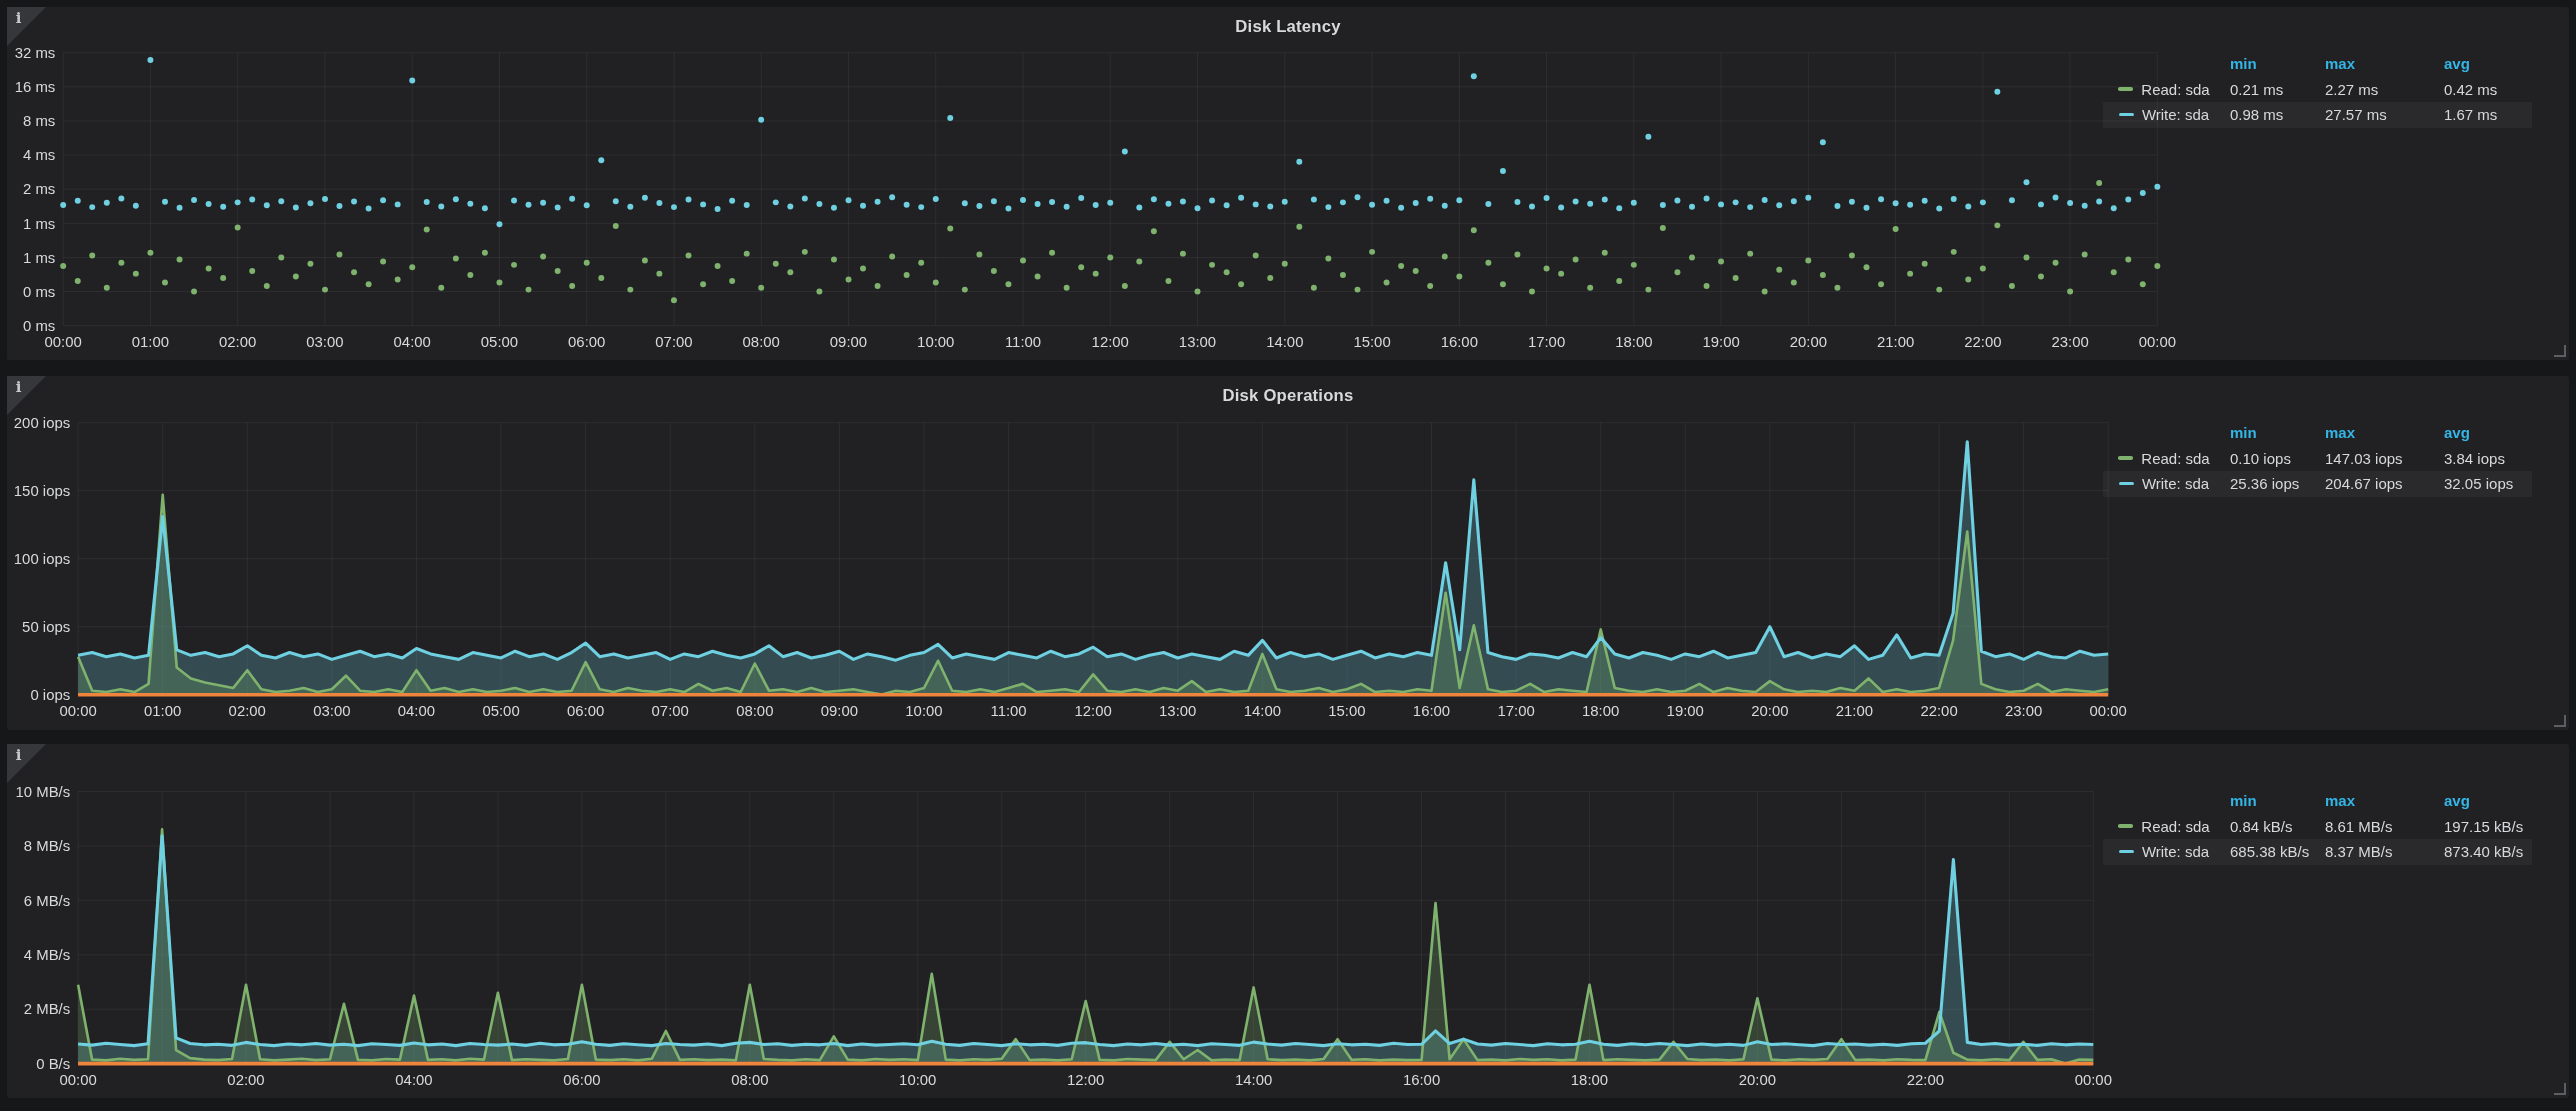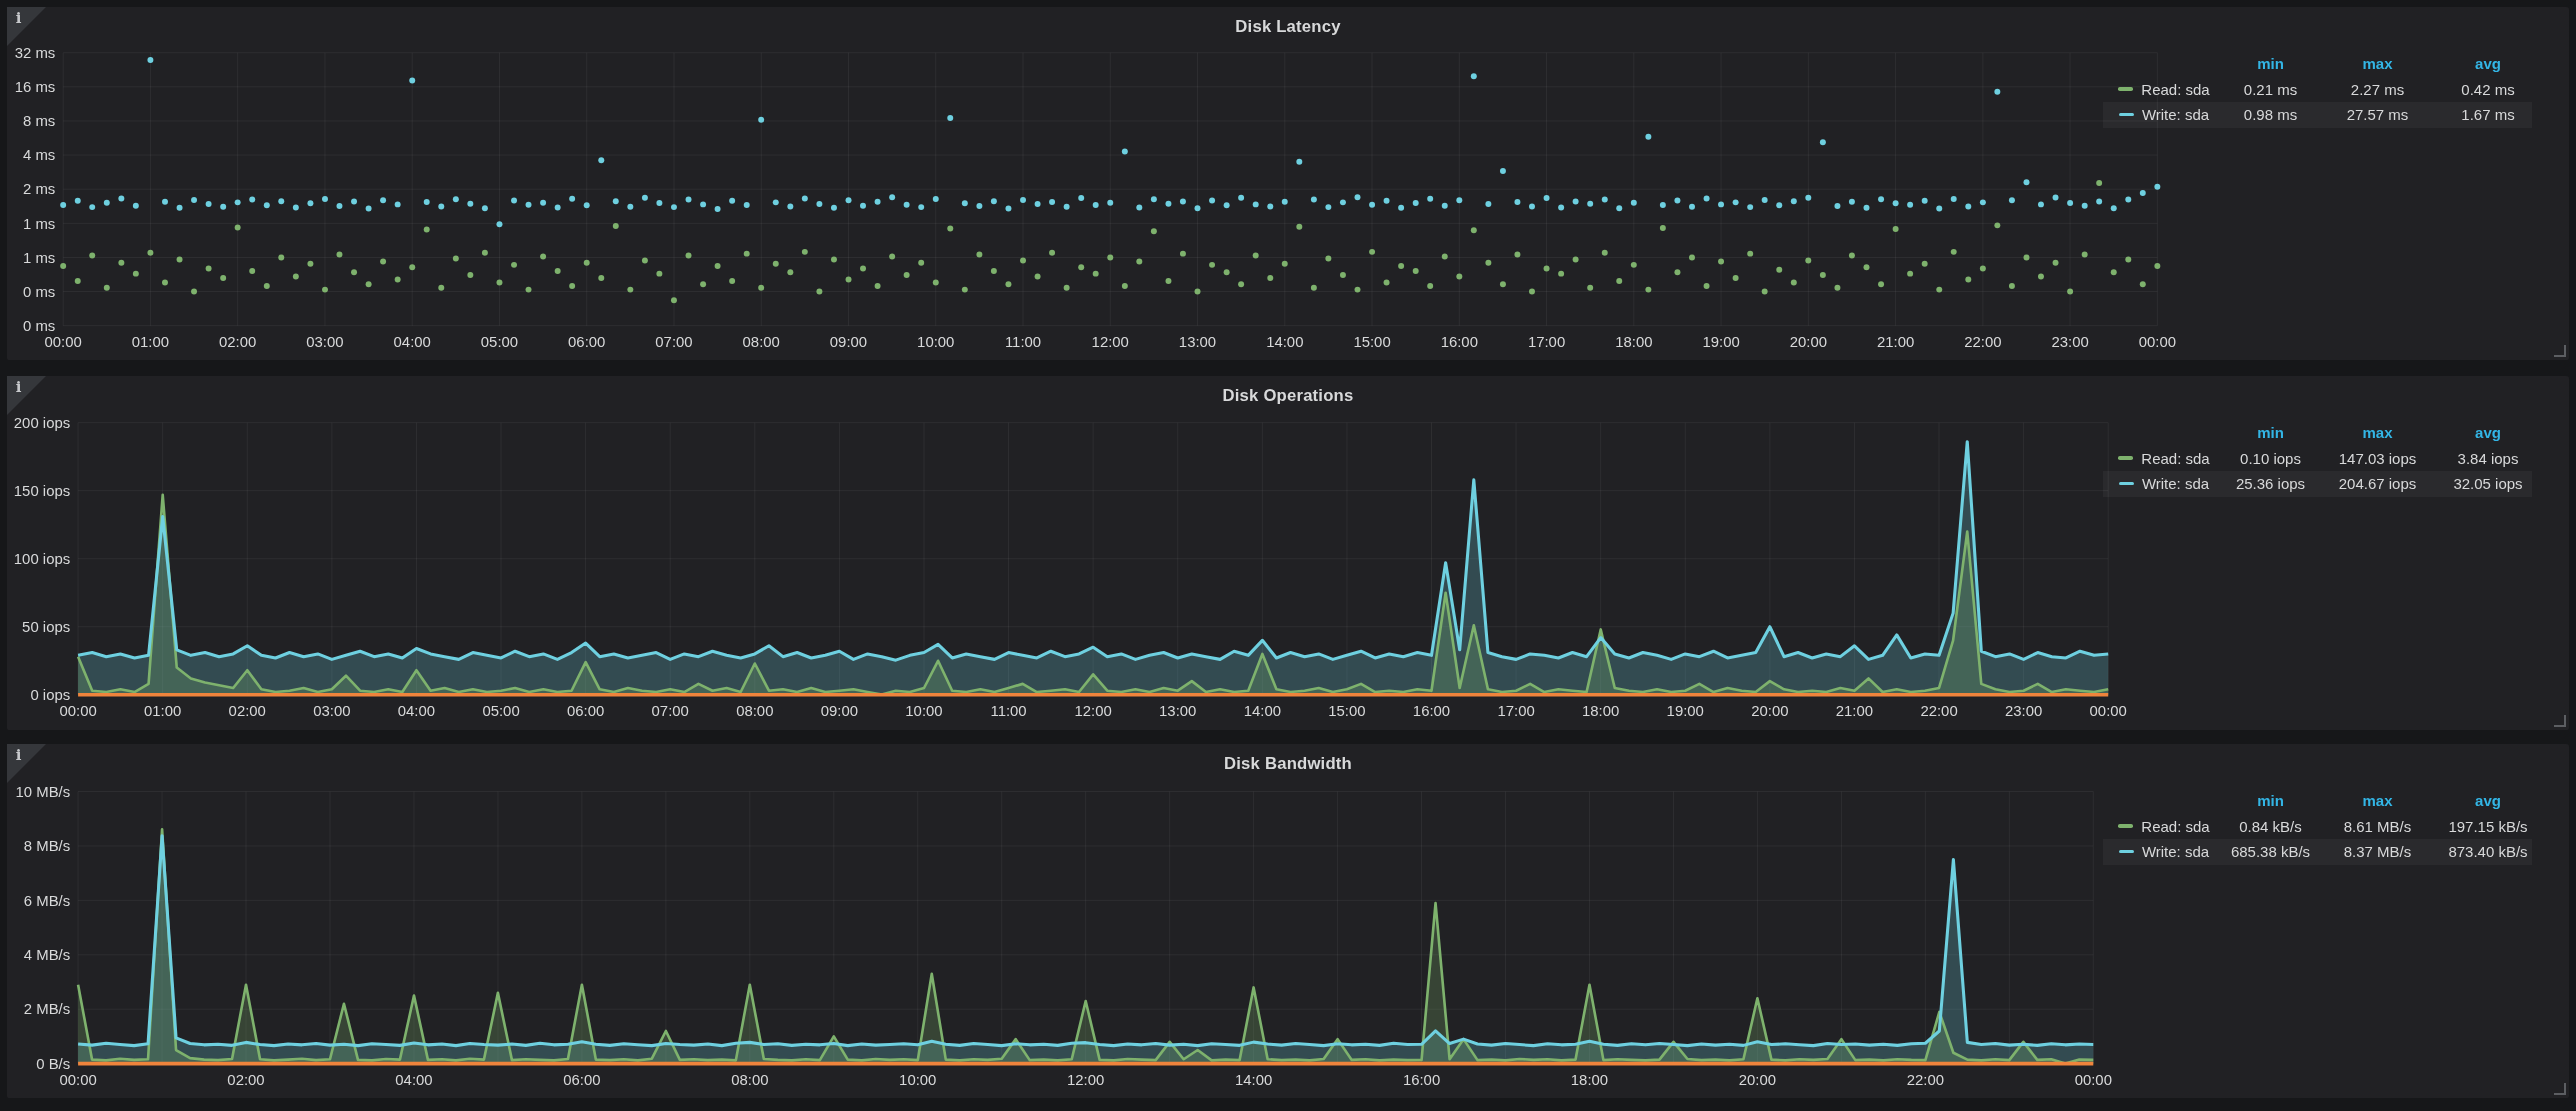--- a/index.html
+++ b/index.html
@@ -14,21 +14,21 @@
   .info-corner{position:absolute;top:0;left:0;width:0;height:0;
     border-top:39px solid #35373b;border-right:39px solid transparent;cursor:pointer}
   .info-i{position:absolute;top:-37px;left:8.8px;font-family:"DejaVu Serif",serif;
     font-weight:700;font-size:15px;color:#c7c9cc}
   .resize-handle{position:absolute;right:3.5px;bottom:3.5px;width:9.7px;height:9.7px;
     border-right:2.6px solid #5c5e62;border-bottom:2.6px solid #5c5e62;cursor:nwse-resize}
   .chart{position:absolute;inset:0}
   svg text{fill:#d8d9da;font-size:17px;font-family:"Liberation Sans",sans-serif}
   .legend{position:absolute;top:44px;right:37px;font-size:15px}
   .legend table{border-collapse:collapse}
-  .legend td{height:25.5px;padding:0 0 0 14px;text-align:center;white-space:nowrap;color:#d8d9da}
+  .legend td{height:25.5px;padding:0 0 0 14px;text-align:left;white-space:nowrap;color:#d8d9da}
   .legend td.lg-label{text-align:center;min-width:104px;padding-left:8.8px}
   .legend tr.lg-head td{color:#33b5e5;font-weight:700}
   .legend td.min{min-width:81px}
   .legend td.max{min-width:105px}
   .legend td.avg{min-width:88px}
   .legend tr.hl{background:rgba(255,255,255,.045)}
   .swatch{display:inline-block;width:15px;height:3.5px;border-radius:1.8px;margin-right:8px;
     vertical-align:middle;position:relative;top:-1.8px}
   .sw-read{background:#7eb26d}
   .sw-write{background:#6ed0e0}
@@ -526,21 +526,20 @@
       </tbody>
         </table>
     </div>
     <div class="resize-handle"></div>
   </section>
 
   <section class="panel p3">
     <div class="info-corner">
       <span class="info-i">i</span>
     </div>
-    <div class="panel-title">Disk Bandwidth</div>
     <div class="chart"><svg width="2562" height="354" viewBox="0 0 2919 403">
           <line x1="81" y1="54" x2="81" y2="364" stroke="rgba(255,255,255,0.07)" stroke-width="1"></line>
           <line x1="176.66666666666669" y1="54" x2="176.66666666666669" y2="364" stroke="rgba(255,255,255,0.07)" stroke-width="1"></line>
           <line x1="272.33333333333337" y1="54" x2="272.33333333333337" y2="364" stroke="rgba(255,255,255,0.07)" stroke-width="1"></line>
           <line x1="368" y1="54" x2="368" y2="364" stroke="rgba(255,255,255,0.07)" stroke-width="1"></line>
           <line x1="463.6666666666667" y1="54" x2="463.6666666666667" y2="364" stroke="rgba(255,255,255,0.07)" stroke-width="1"></line>
           <line x1="559.3333333333333" y1="54" x2="559.3333333333333" y2="364" stroke="rgba(255,255,255,0.07)" stroke-width="1"></line>
           <line x1="655" y1="54" x2="655" y2="364" stroke="rgba(255,255,255,0.07)" stroke-width="1"></line>
           <line x1="750.6666666666666" y1="54" x2="750.6666666666666" y2="364" stroke="rgba(255,255,255,0.07)" stroke-width="1"></line>
           <line x1="846.3333333333334" y1="54" x2="846.3333333333334" y2="364" stroke="rgba(255,255,255,0.07)" stroke-width="1"></line>

